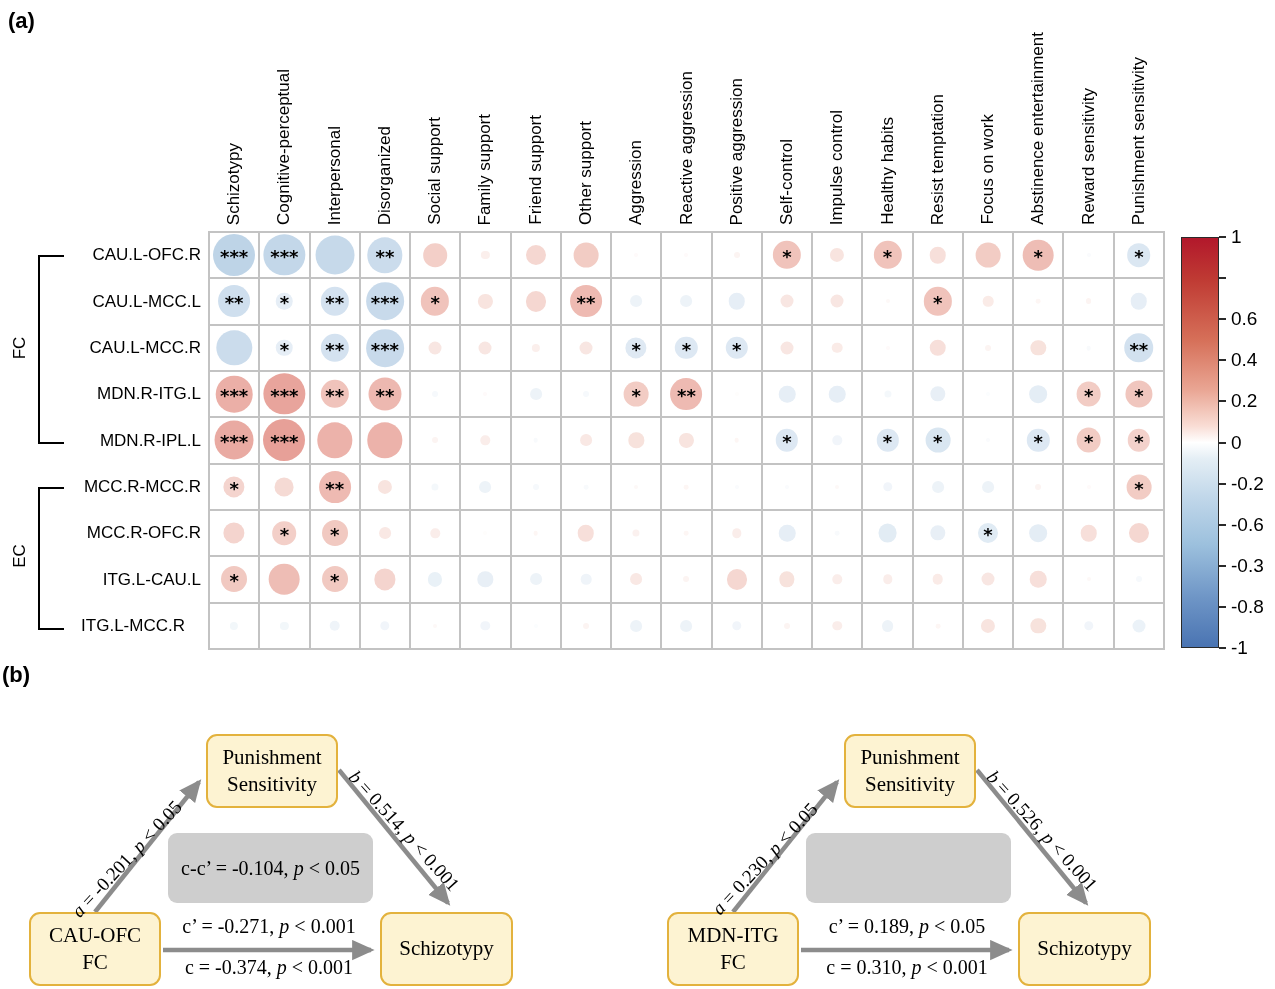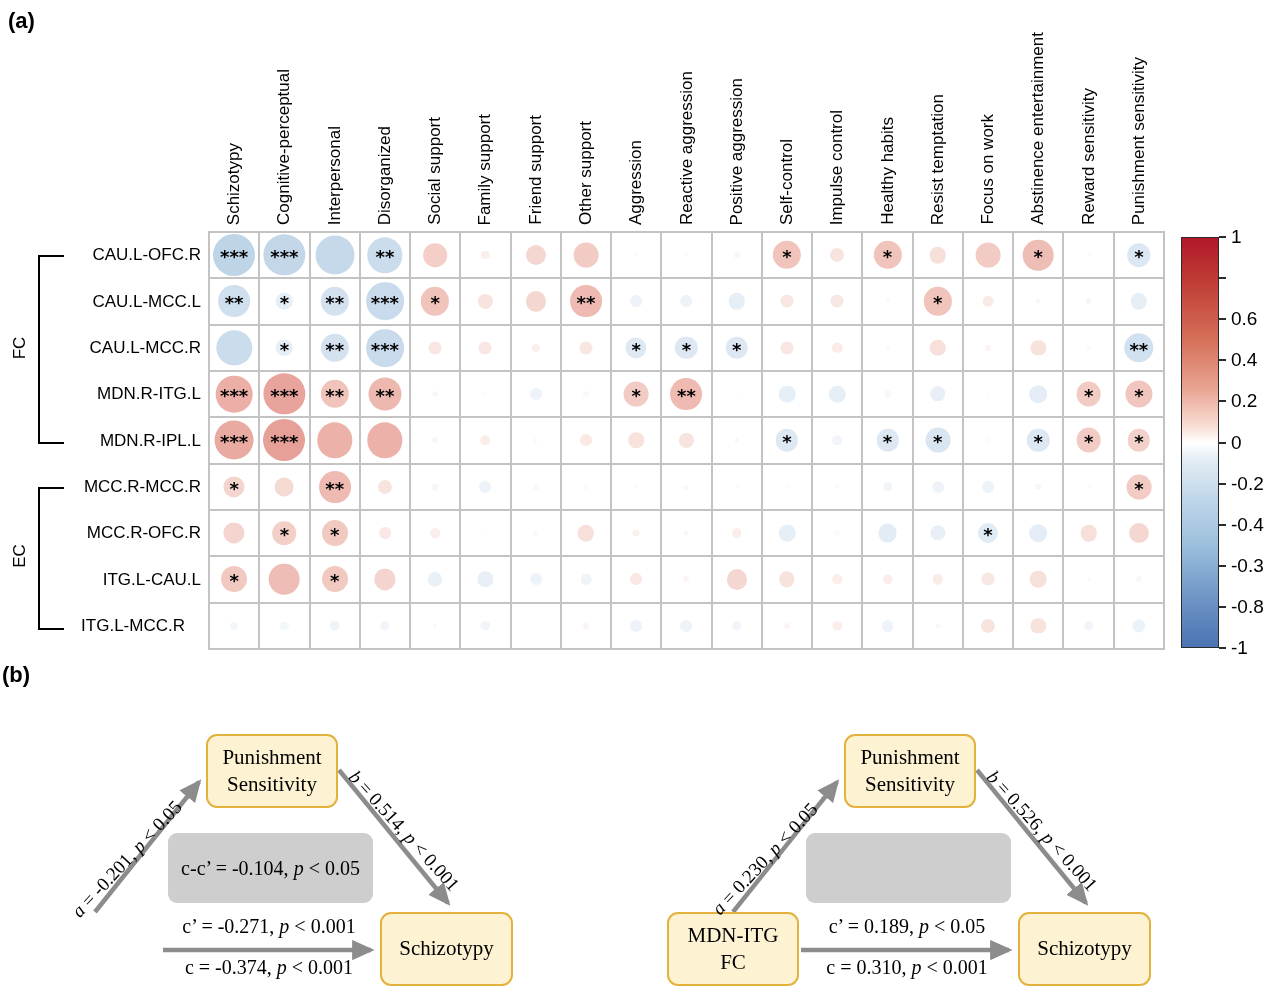--- a/index.html
+++ b/index.html
@@ -724,21 +724,21 @@
         <div class="cb-tick-label" style="top: 319.2px;">0.6</div>
         <div class="cb-tick" style="top: 359.3px;"></div>
         <div class="cb-tick-label" style="top: 360.3px;">0.4</div>
         <div class="cb-tick" style="top: 400.4px;"></div>
         <div class="cb-tick-label" style="top: 401.4px;">0.2</div>
         <div class="cb-tick" style="top: 441.5px;"></div>
         <div class="cb-tick-label" style="top: 442.5px;">0</div>
         <div class="cb-tick" style="top: 482.6px;"></div>
         <div class="cb-tick-label" style="top: 483.6px;">-0.2</div>
         <div class="cb-tick" style="top: 523.7px;"></div>
-        <div class="cb-tick-label" style="top: 524.7px;">-0.4</div>
+        <div class="cb-tick-label" style="top: 524.7px;">-0.6</div>
         <div class="cb-tick" style="top: 564.8px;"></div>
         <div class="cb-tick-label" style="top: 565.8px;">-0.3</div>
         <div class="cb-tick" style="top: 605.9px;"></div>
         <div class="cb-tick-label" style="top: 606.9px;">-0.8</div>
         <div class="cb-tick" style="top: 647px;"></div>
         <div class="cb-tick-label" style="top: 648px;">-1</div>
       </div>
   </div>
 
   <div class="panel-label" id="label-b">(b)</div>
@@ -747,20 +747,23 @@
     <svg class="edges" viewBox="0 0 637 330">
       <defs>
         <marker id="ah0" markerWidth="5.5" markerHeight="5.5" refX="4.2" refY="2.25" orient="auto">
           <path d="M0,0 L5,2.25 L0,4.5 Z" fill="#8c8c8c"></path>
         </marker>
       </defs>
       <line x1="95" y1="253" x2="199" y2="123" stroke="#8c8c8c" stroke-width="4.5" marker-end="url(#ah0)"></line>
       <line x1="339" y1="111" x2="448" y2="244" stroke="#8c8c8c" stroke-width="4.5" marker-end="url(#ah0)"></line>
       <line x1="163" y1="291" x2="371" y2="291" stroke="#8c8c8c" stroke-width="4.5" marker-end="url(#ah0)"></line>
     </svg>
+    <div class="node predictor">
+        <span>CAU-OFC FC</span>
+      </div>
     <div class="node mediator">
         <span>Punishment Sensitivity</span>
       </div>
     <div class="node outcome">
         <span>Schizotypy</span>
       </div>
     <div class="statbox">
       <div><span>c-c’ = -0.104, </span><span class="it">p</span><span> &lt; 0.05</span></div>
     </div>
     <div class="edge-label a-label"><span class="it">a</span><span> = -0.201, </span><span class="it">p</span><span> &lt; 0.05</span></div>

